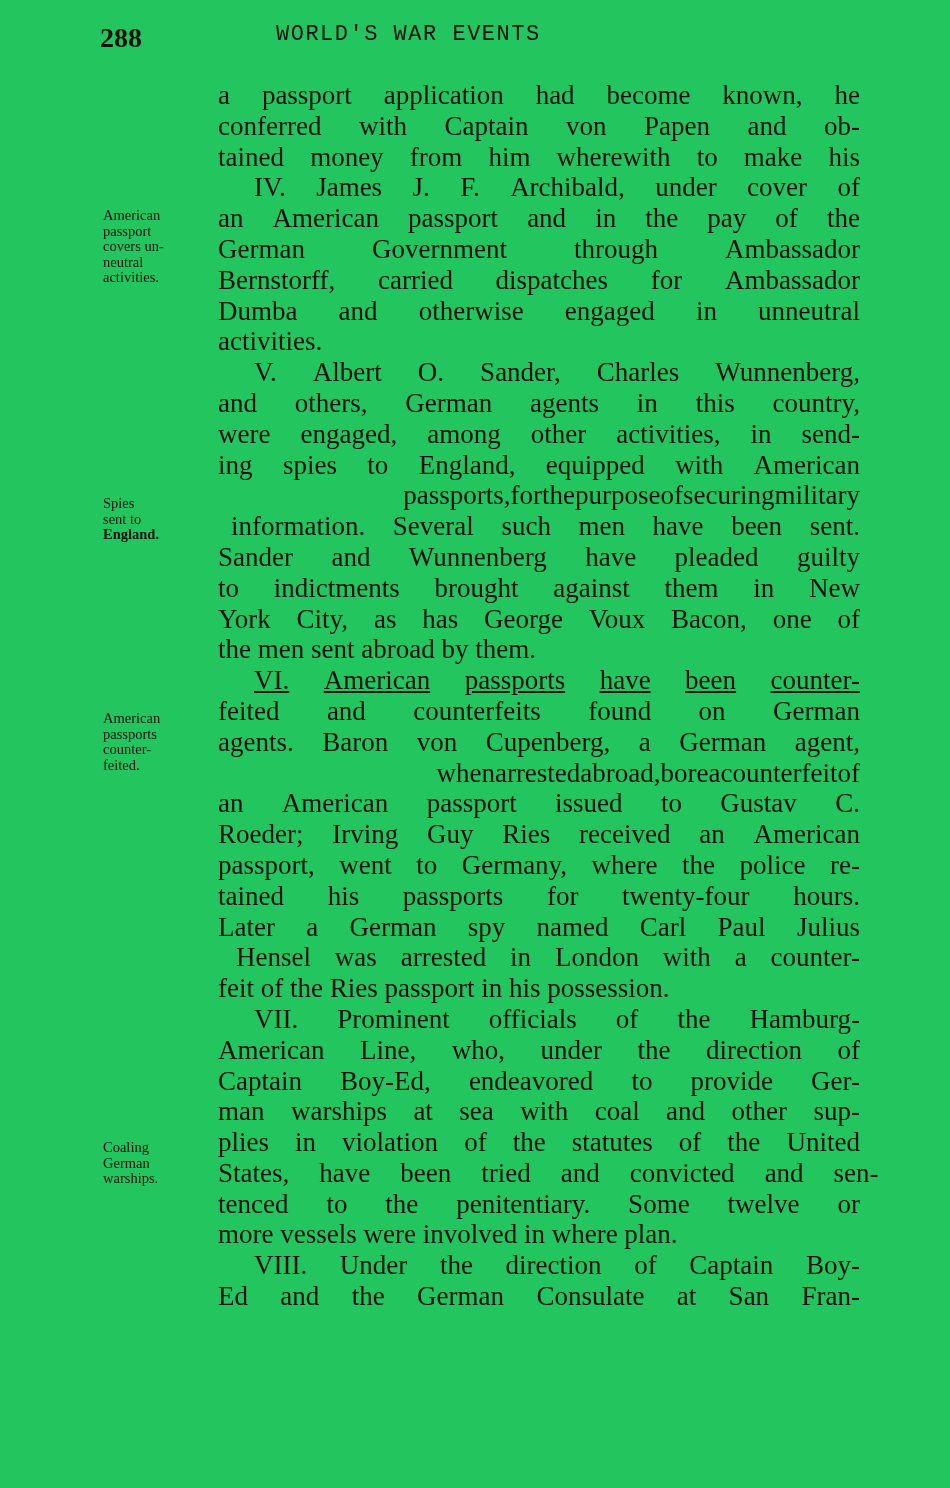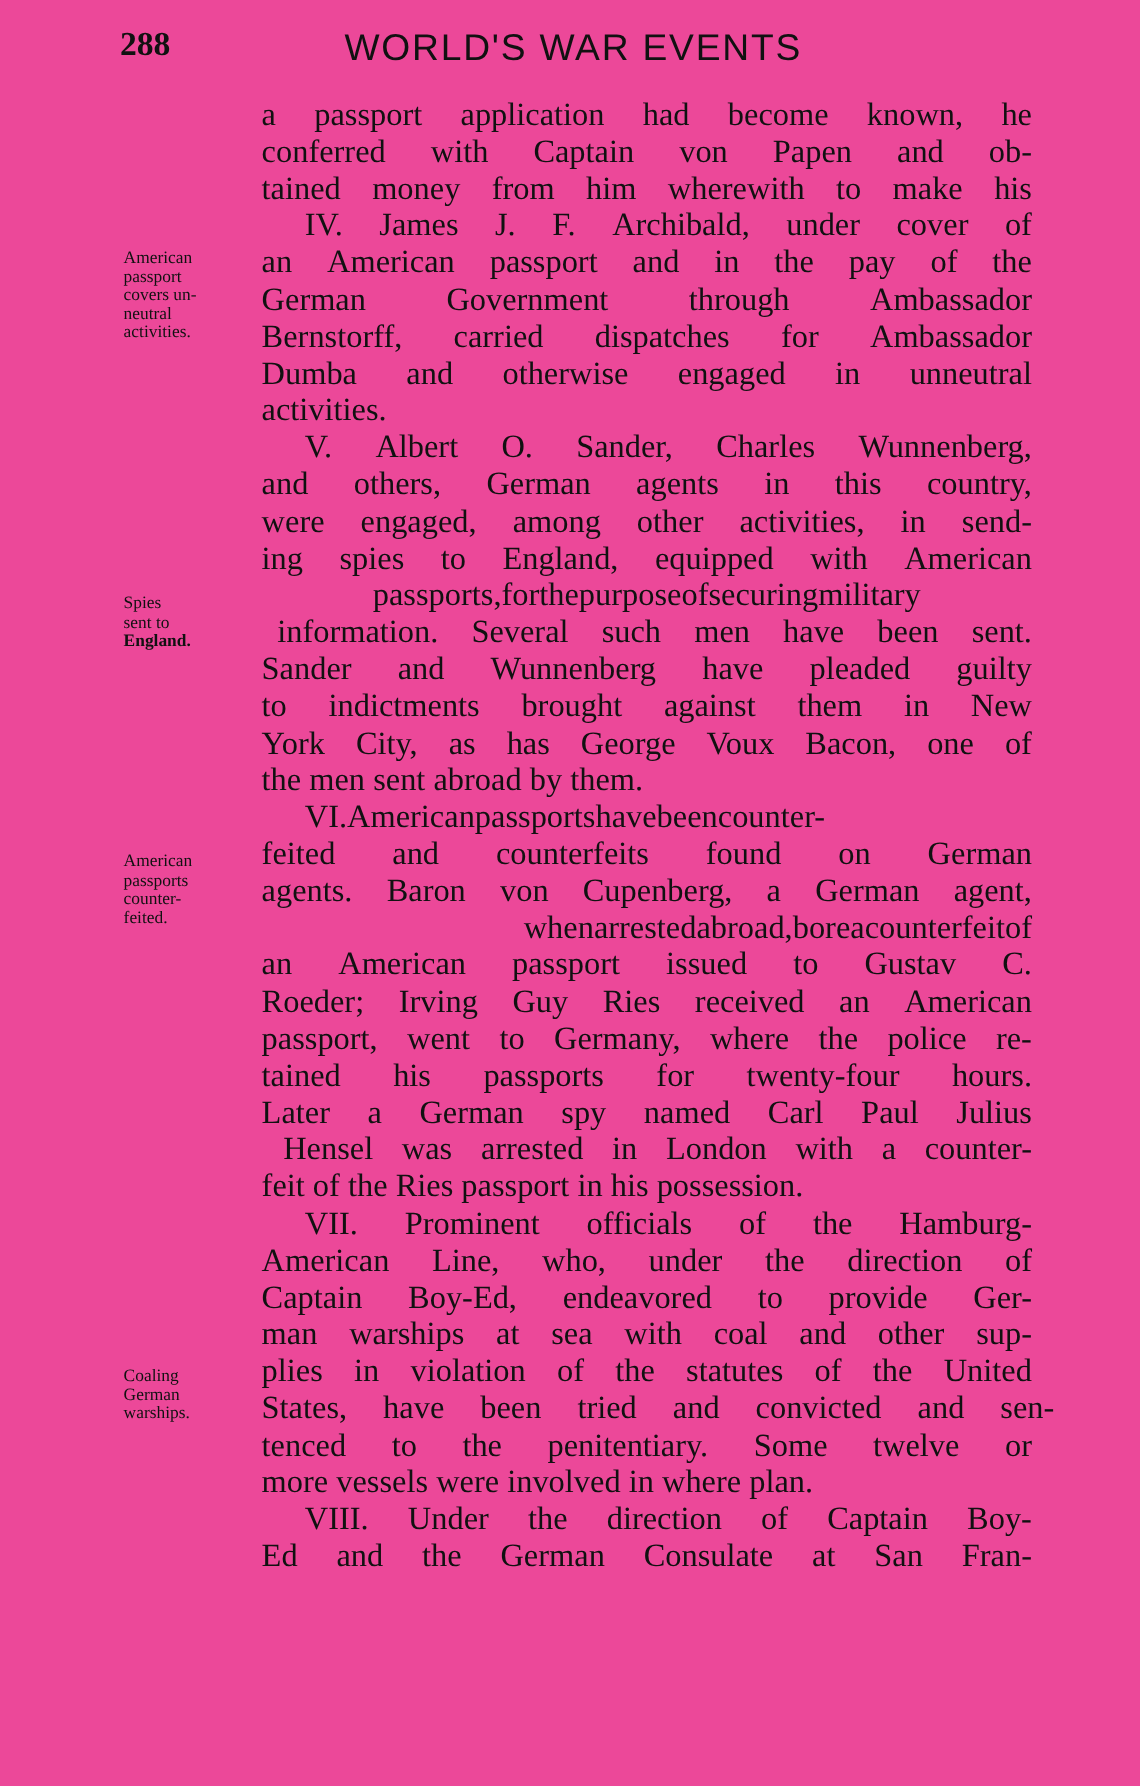--- a/index.html
+++ b/index.html
@@ -1,19 +1,19 @@
 <!DOCTYPE html>
 <html><head>
 <meta charset="utf-8">
 <style>
   html, body { margin: 0; padding: 0; background: #ffffff; }
   body { width: 950px; height: 1488px; position: relative; overflow: hidden; color: #111; }
-  .page { position: absolute; left: 0; top: 0; width: 950px; height: 1488px; background: #ec4899; }
+  .page { position: absolute; left: 0; top: 0; width: 950px; height: 1488px; background: #22c55e; }
   .page-number { position: absolute; left: 100px; top: 22px; font-family: "Liberation Serif", serif; font-size: 28px; font-weight: bold; letter-spacing: 0px; }
-  .running-head { position: absolute; left: 287px; top: 22px; font-family: Liberation Sans, sans-serif; font-size: 31px; letter-spacing: 1.5px; }
+  .running-head { position: absolute; left: 276px; top: 22px; font-family: Liberation Mono, monospace; font-size: 22px; letter-spacing: 1.5px; }
   .body-text { position: absolute; left: 218px; top: 80px; width: 642px; font-family: "Liberation Serif", serif; font-size: 27px; }
   .line { display: block; height: 30.8px; line-height: 30.8px; text-align: justify; text-align-last: justify; white-space: nowrap; overflow: visible; }
   .line.last { text-align-last: left; }
   .line.indent { padding-left: 36px; }
   .margin-note { position: absolute; left: 103px; width: 110px; font-family: "Liberation Serif", serif; font-size: 14.5px; line-height: 15.5px; color: #111; }
   .margin-note span { display: block; white-space: nowrap; }
 </style>
 </head>
 <body>
 
@@ -154,21 +154,21 @@
         </span>
       <span class="line" style="display: flex; justify-content: space-between;">
           <span>ing</span>
           <span>spies</span>
           <span>to</span>
           <span>England,</span>
           <span>equipped</span>
           <span>with</span>
           <span>American</span>
         </span>
-      <span class="line" style="display: flex; justify-content: center;">
+      <span class="line" style="display: flex; justify-content: flex-end;">
           <span>passports,</span>
           <span>for</span>
           <span>the</span>
           <span>purpose</span>
           <span>of</span>
           <span>securing</span>
           <span>military</span>
         </span>
       <span class="line" style="display: flex; justify-content: space-between; margin-left: 13px;">
           <span>information.</span>
@@ -204,21 +204,21 @@
           <span>George</span>
           <span>Voux</span>
           <span>Bacon,</span>
           <span>one</span>
           <span>of</span>
         </span>
       <span class="line last">the men sent abroad by them.</span>
     </div>
 
     <div>
-      <span class="line indent" style="display: flex; ">
+      <span class="line indent" style="display: flex; justify-content: space-between; text-decoration: underline;">
           <span>VI.</span>
           <span>American</span>
           <span>passports</span>
           <span>have</span>
           <span>been</span>
           <span>counter-</span>
         </span>
       <span class="line" style="display: flex; justify-content: space-between;">
           <span>feited</span>
           <span>and</span>

